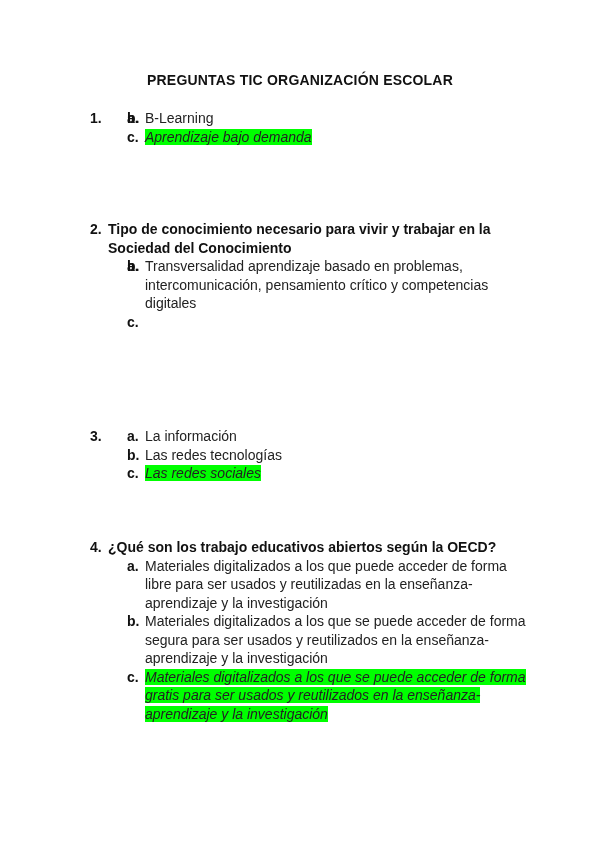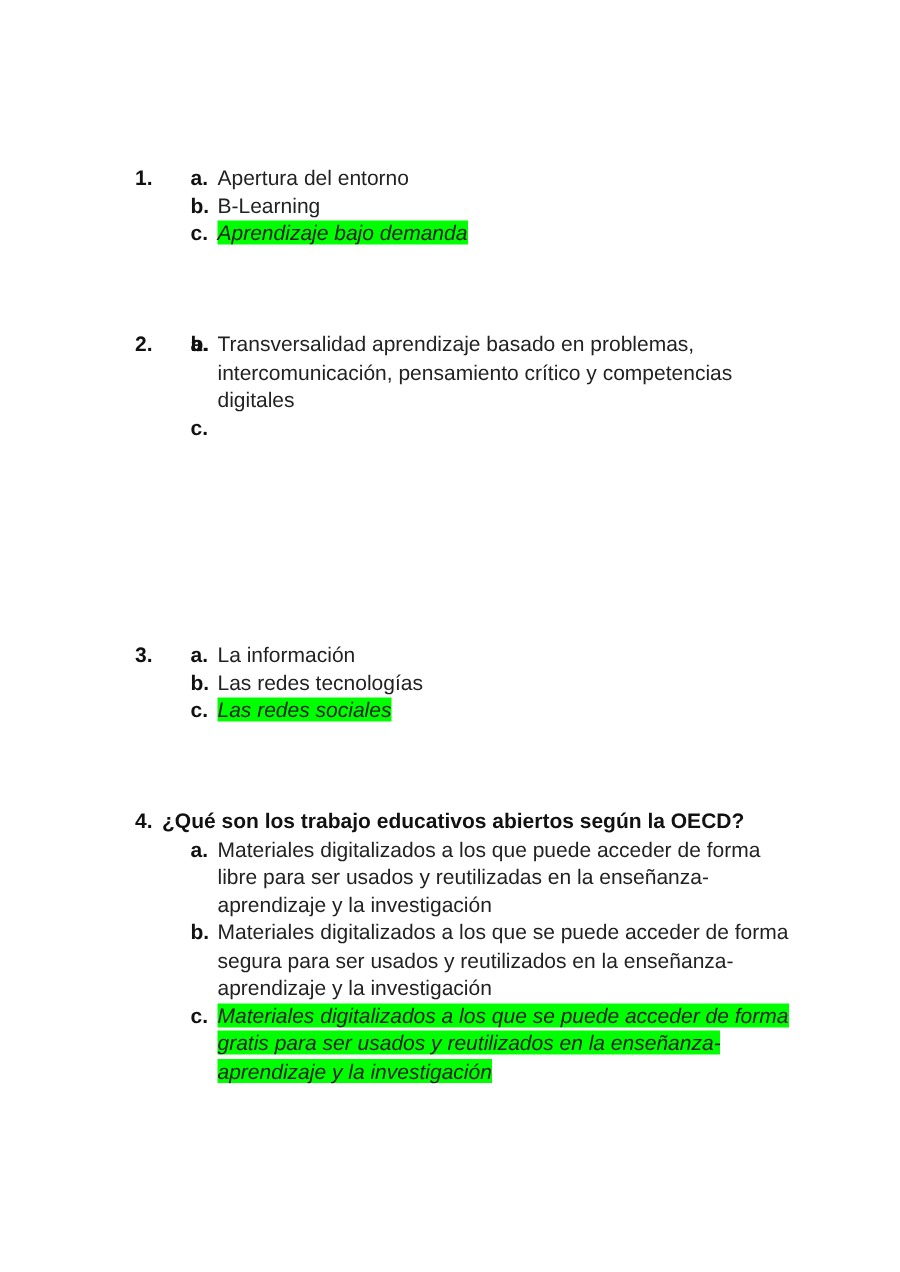--- a/index.html
+++ b/index.html
@@ -13,44 +13,45 @@
   .q-num { position: absolute; left: 0; top: 0; font-weight: bold; }
   .options { margin: 0; padding: 0; list-style: none; }
   .opt { position: relative; padding-left: 55px; color: #222; }
   .opt-letter { position: absolute; left: 37px; top: 0; font-weight: bold; color: #111; }
   .hl { background: #00ff00; font-style: italic; }
 </style>
 </head>
 <body>
 
 <div class="page">
+  <div class="title">PREGUNTAS TIC ORGANIZACIÓN ESCOLAR</div>
 
   <div class="question" style="top:109px;">
     <div class="q-head">
       <span class="q-num">1.</span>
     </div>
     <ul class="options">
       <li class="opt">
         <span class="opt-letter">a.</span>
-        <span>Apertura del entorno</span>
       </li>
       <li class="opt">
         <span class="opt-letter">b.</span>
         <span>B-Learning</span>
       </li>
       <li class="opt">
         <span class="opt-letter">c.</span>
         <span class="hl">Aprendizaje bajo demanda</span>
       </li>
     </ul>
   </div>
 
   <div class="question" style="top:220px;">
     <div class="q-head">
       <span class="q-num">2.</span>
+      <span>Tipo de conocimiento necesario para vivir y trabajar en la Sociedad del Conocimiento</span>
     </div>
     <ul class="options">
       <li class="opt">
         <span class="opt-letter">a.</span>
       </li>
       <li class="opt">
         <span class="opt-letter">b.</span>
         <span>Transversalidad aprendizaje basado en problemas, intercomunicación, pensamiento crítico y competencias digitales</span>
       </li>
       <li class="opt">

